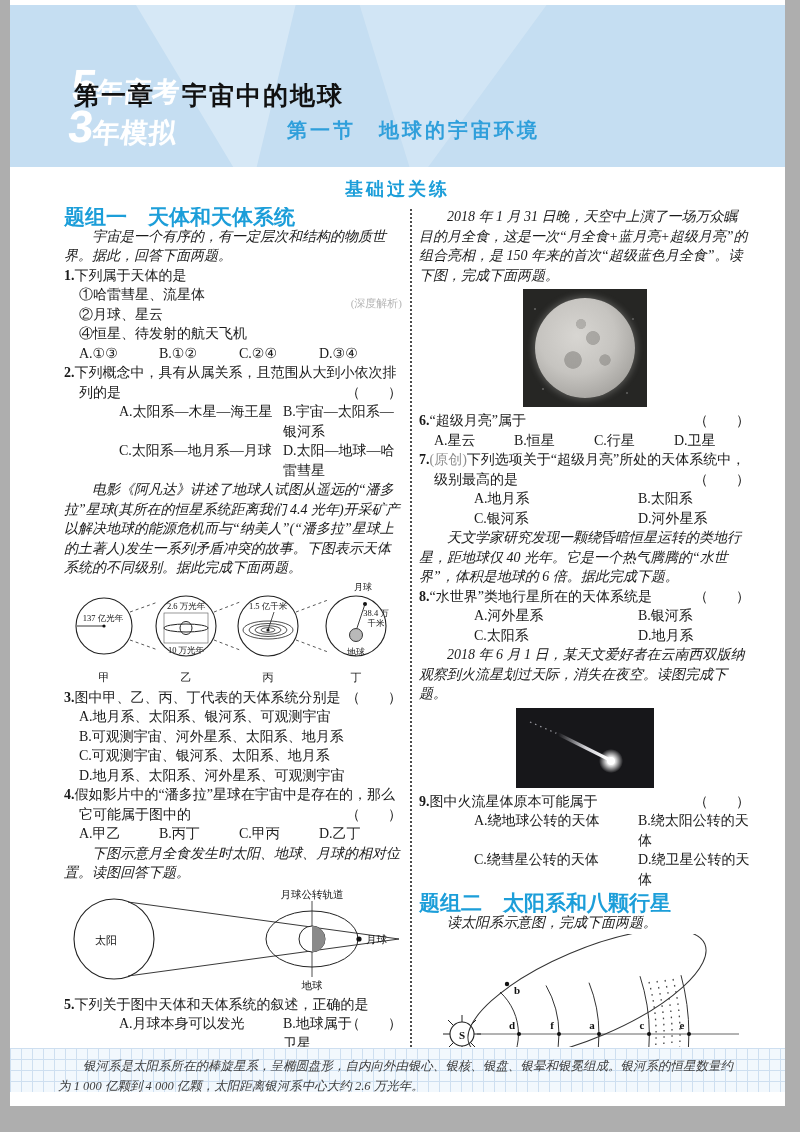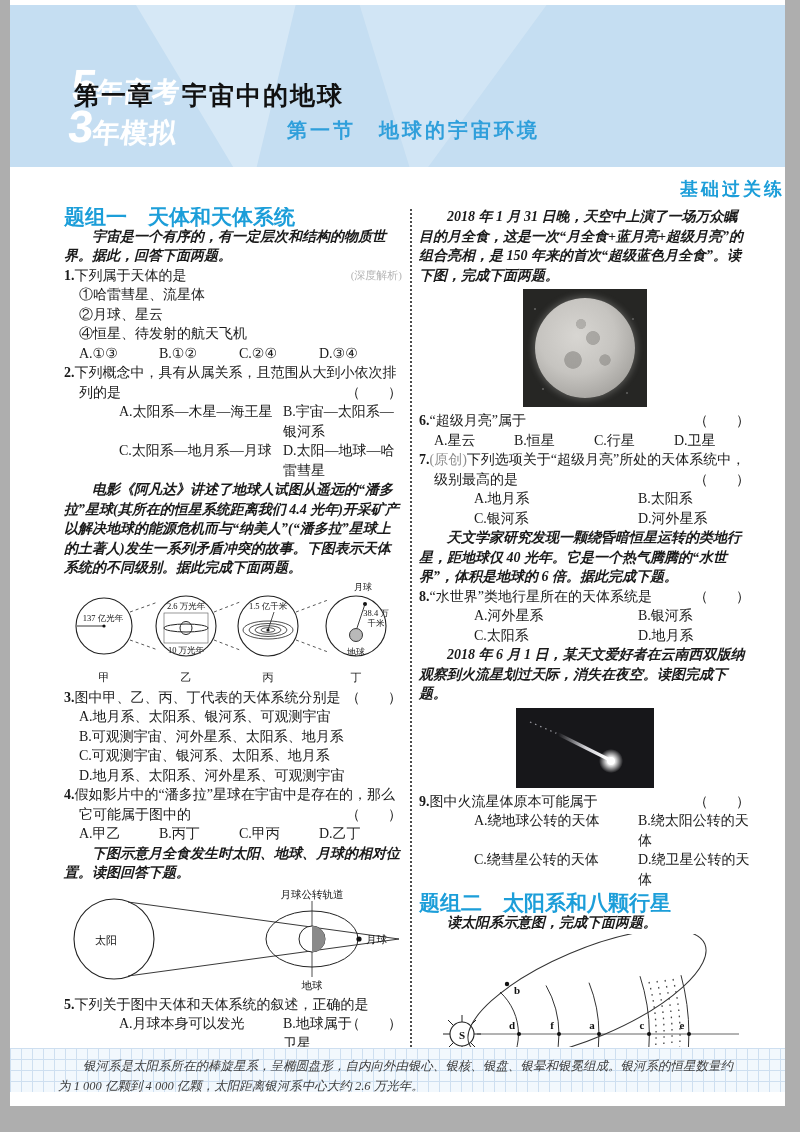--- a/index.html
+++ b/index.html
@@ -17,37 +17,37 @@
            border-top:260px solid rgba(255,255,255,.22); }
   .logo { position:absolute; left:60px; top:60px; color:#ffffff; font-family:"Liberation Sans", sans-serif;
           font-weight:bold; transform:skewX(-5deg); line-height:.92; text-shadow:0 0 1px rgba(255,255,255,.6); }
   .logo .big { font-size:45px; }
   .logo .small { font-size:27px; letter-spacing:1px; }
   .chapter { position:absolute; top:74px; left:0; width:100%; padding-left:64px; 
              font-family:"Liberation Sans", sans-serif; font-weight:bold; font-size:25px; letter-spacing:2px; color:#111; }
   .section { position:absolute; top:112px; left:0; width:100%; padding-left:32px; text-align:center;
              font-family:"Liberation Sans", sans-serif; font-weight:bold; font-size:20px; letter-spacing:3px; color:#2f9fdb; }
 
-  .practice { position:absolute; top:177px; left:0; width:100%; text-align:right;
+  .practice { position:absolute; top:177px; left:0; width:100%; text-align:center;
               font-family:"Liberation Sans", sans-serif; font-weight:bold; font-size:18px;
               letter-spacing:3px; color:#1c9ed9; }
 
   
   .content { position:absolute; top:207px; left:0; width:100%; display:flex; height:840px; overflow:hidden; }
   .col { font-size:14px; line-height:19.5px; }
   .col-left  { width:338px; margin-left:54px; }
   .col-right { width:331px; }
   .vdivider { border-left:2px dotted #4d4d4d; height:838px; margin:2px 7px 0 8px; }
 
   .group-title { font-family:"Liberation Sans", sans-serif; font-weight:bold; font-size:21px; color:#1c9ed9; }
-  .passage { text-indent:2em; font-style:italic;font-weight:bold; }
+  .passage { text-indent:2em; font-style:italic; }
   .q { padding-left:15px; }
   .qline { text-indent:-15px; }
   .qnum { font-weight:bold; }
-  .tag { float:right; color:#b5b5b5; font-size:11px; font-style:normal; }
+  .tag { float:right; color:#b5b5b5; font-size:11px; font-style:normal;margin-top:28px; }
   .origtag { color:#8f8f8f; }
   .br { float:right; }
   .opts4 { display:grid; grid-template-columns:80px 80px 80px auto; }
   .opts2 { display:grid; grid-template-columns:164px auto;margin-left:40px; }
 
   
   .photo { position:relative; }
   .moon-photo { width:124px; height:118px; margin:4px auto 4px; background:#262624;
      background-image:radial-gradient(circle 1px at 12px 20px, #cfcfcf 70%, transparent 71%),
                       radial-gradient(circle 1px at 110px 30px, #bdbdbd 70%, transparent 71%),

